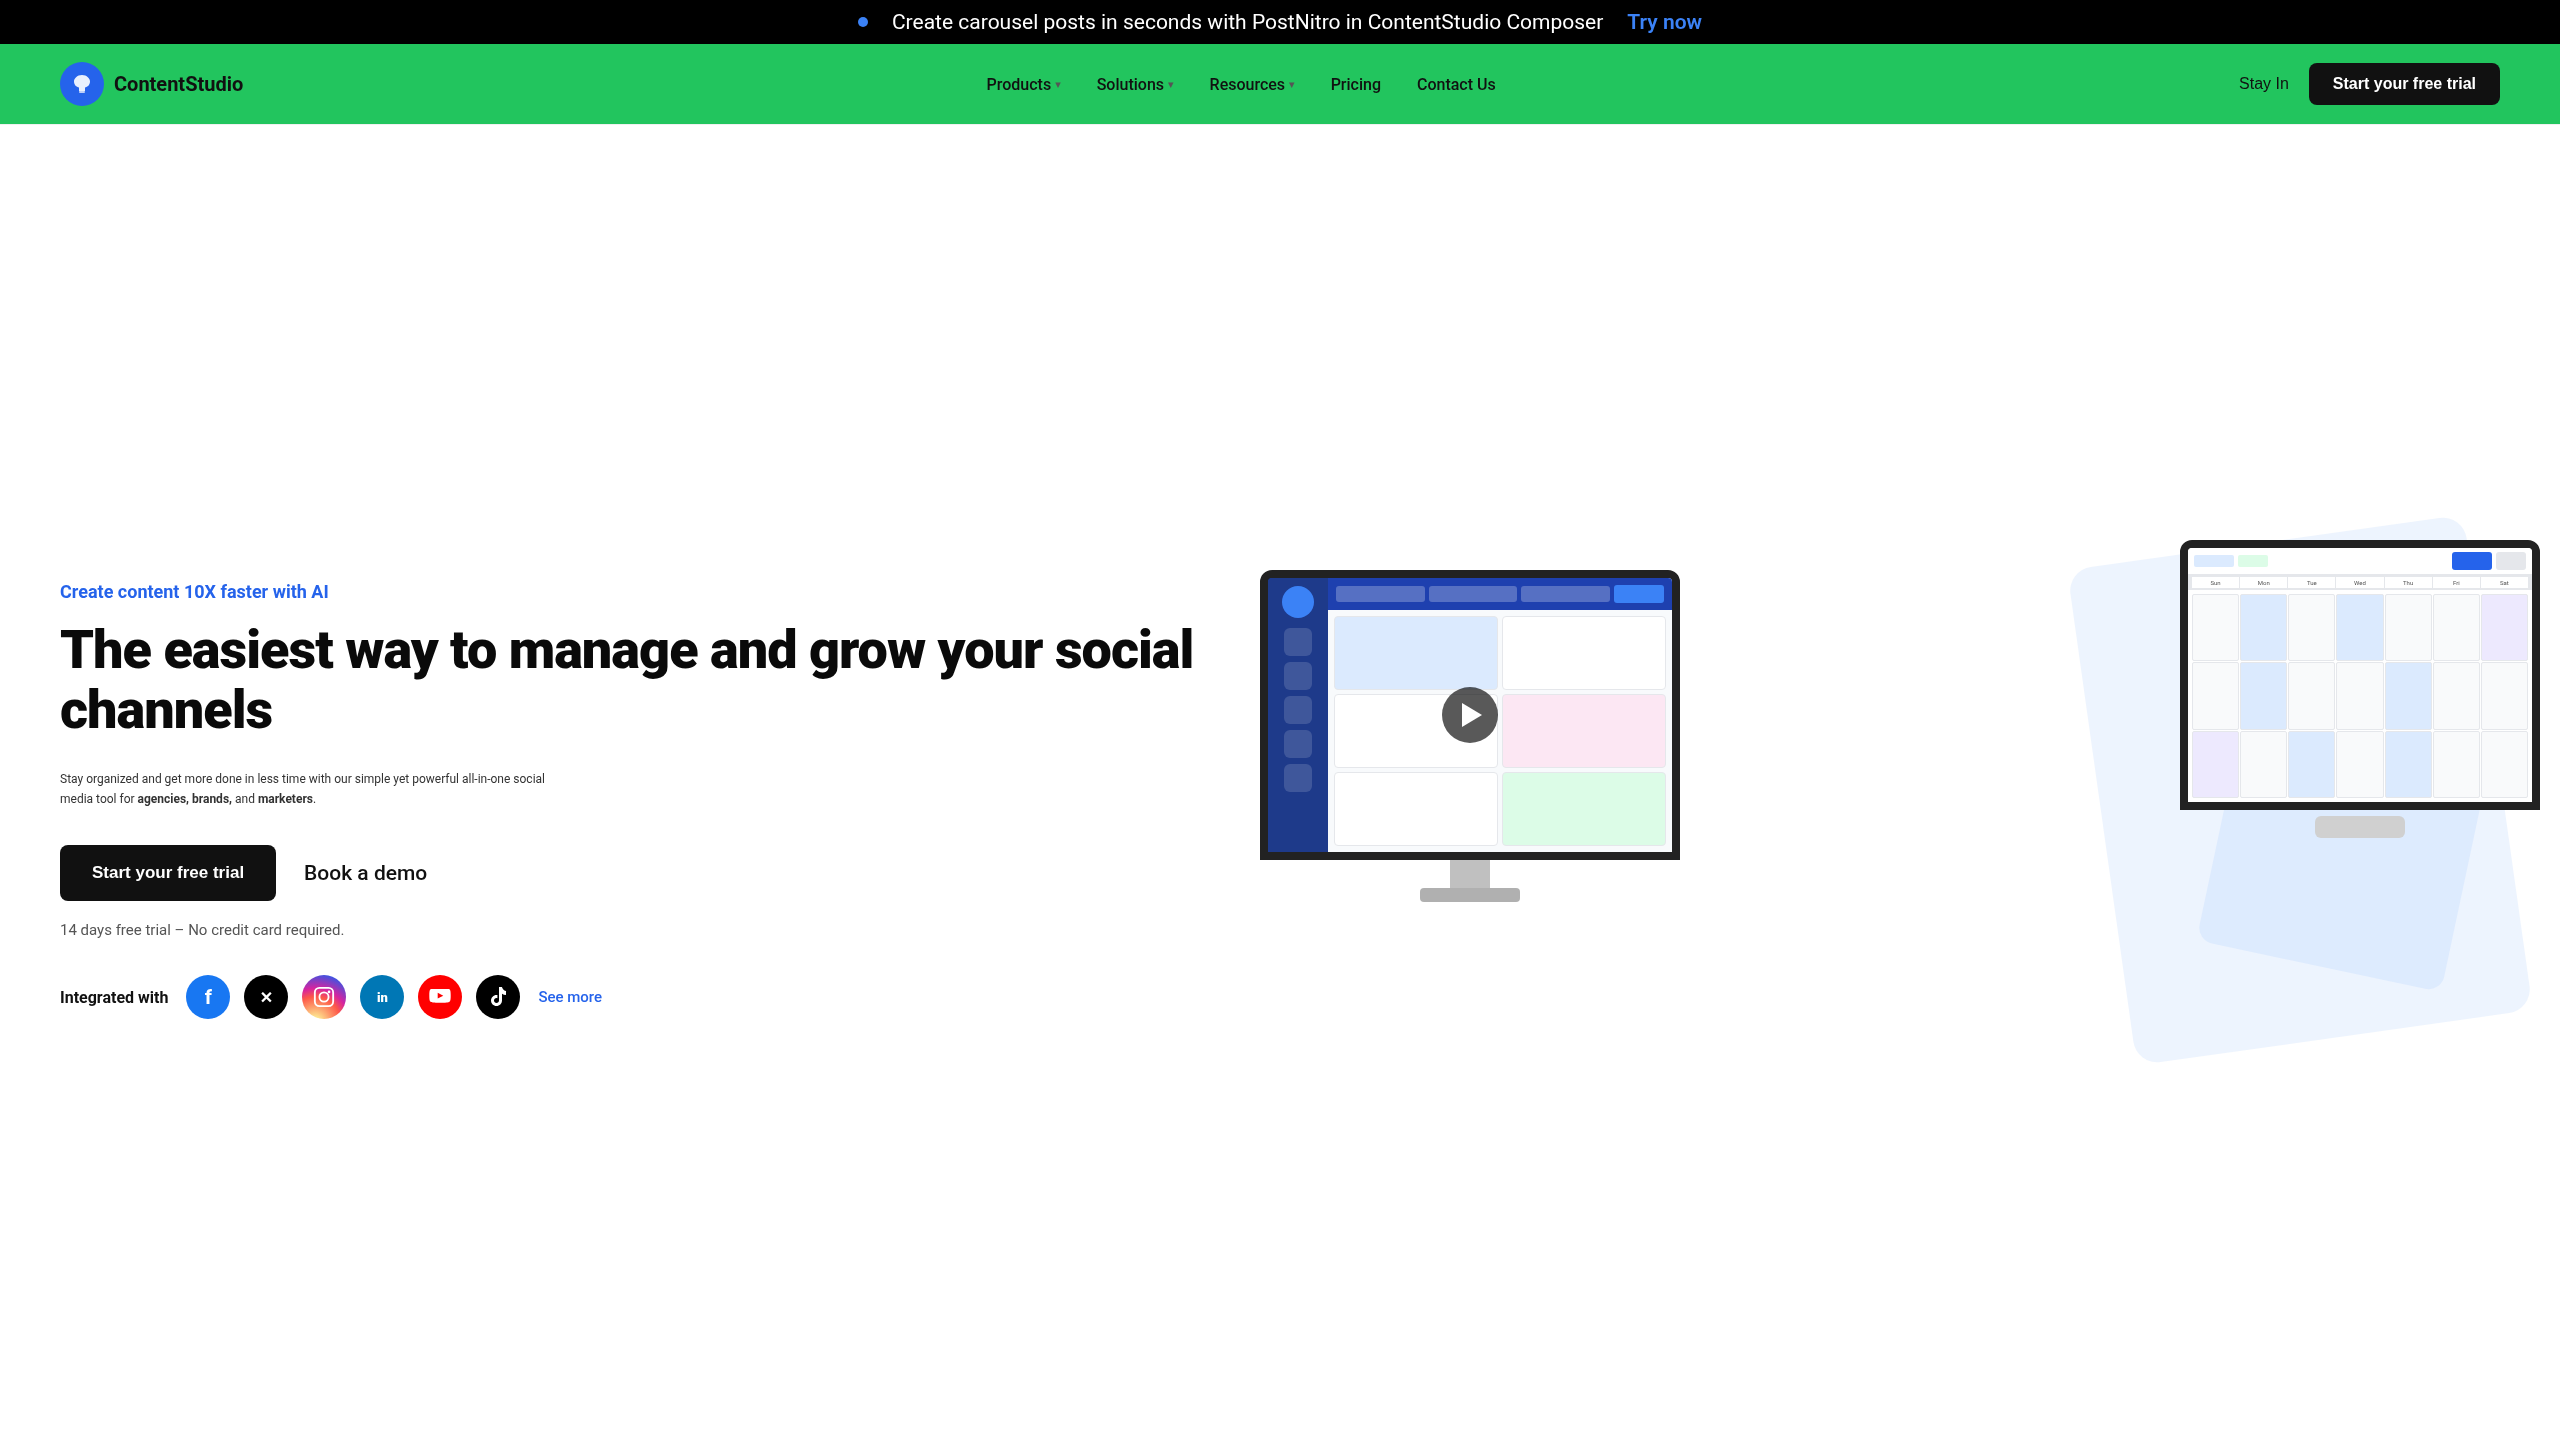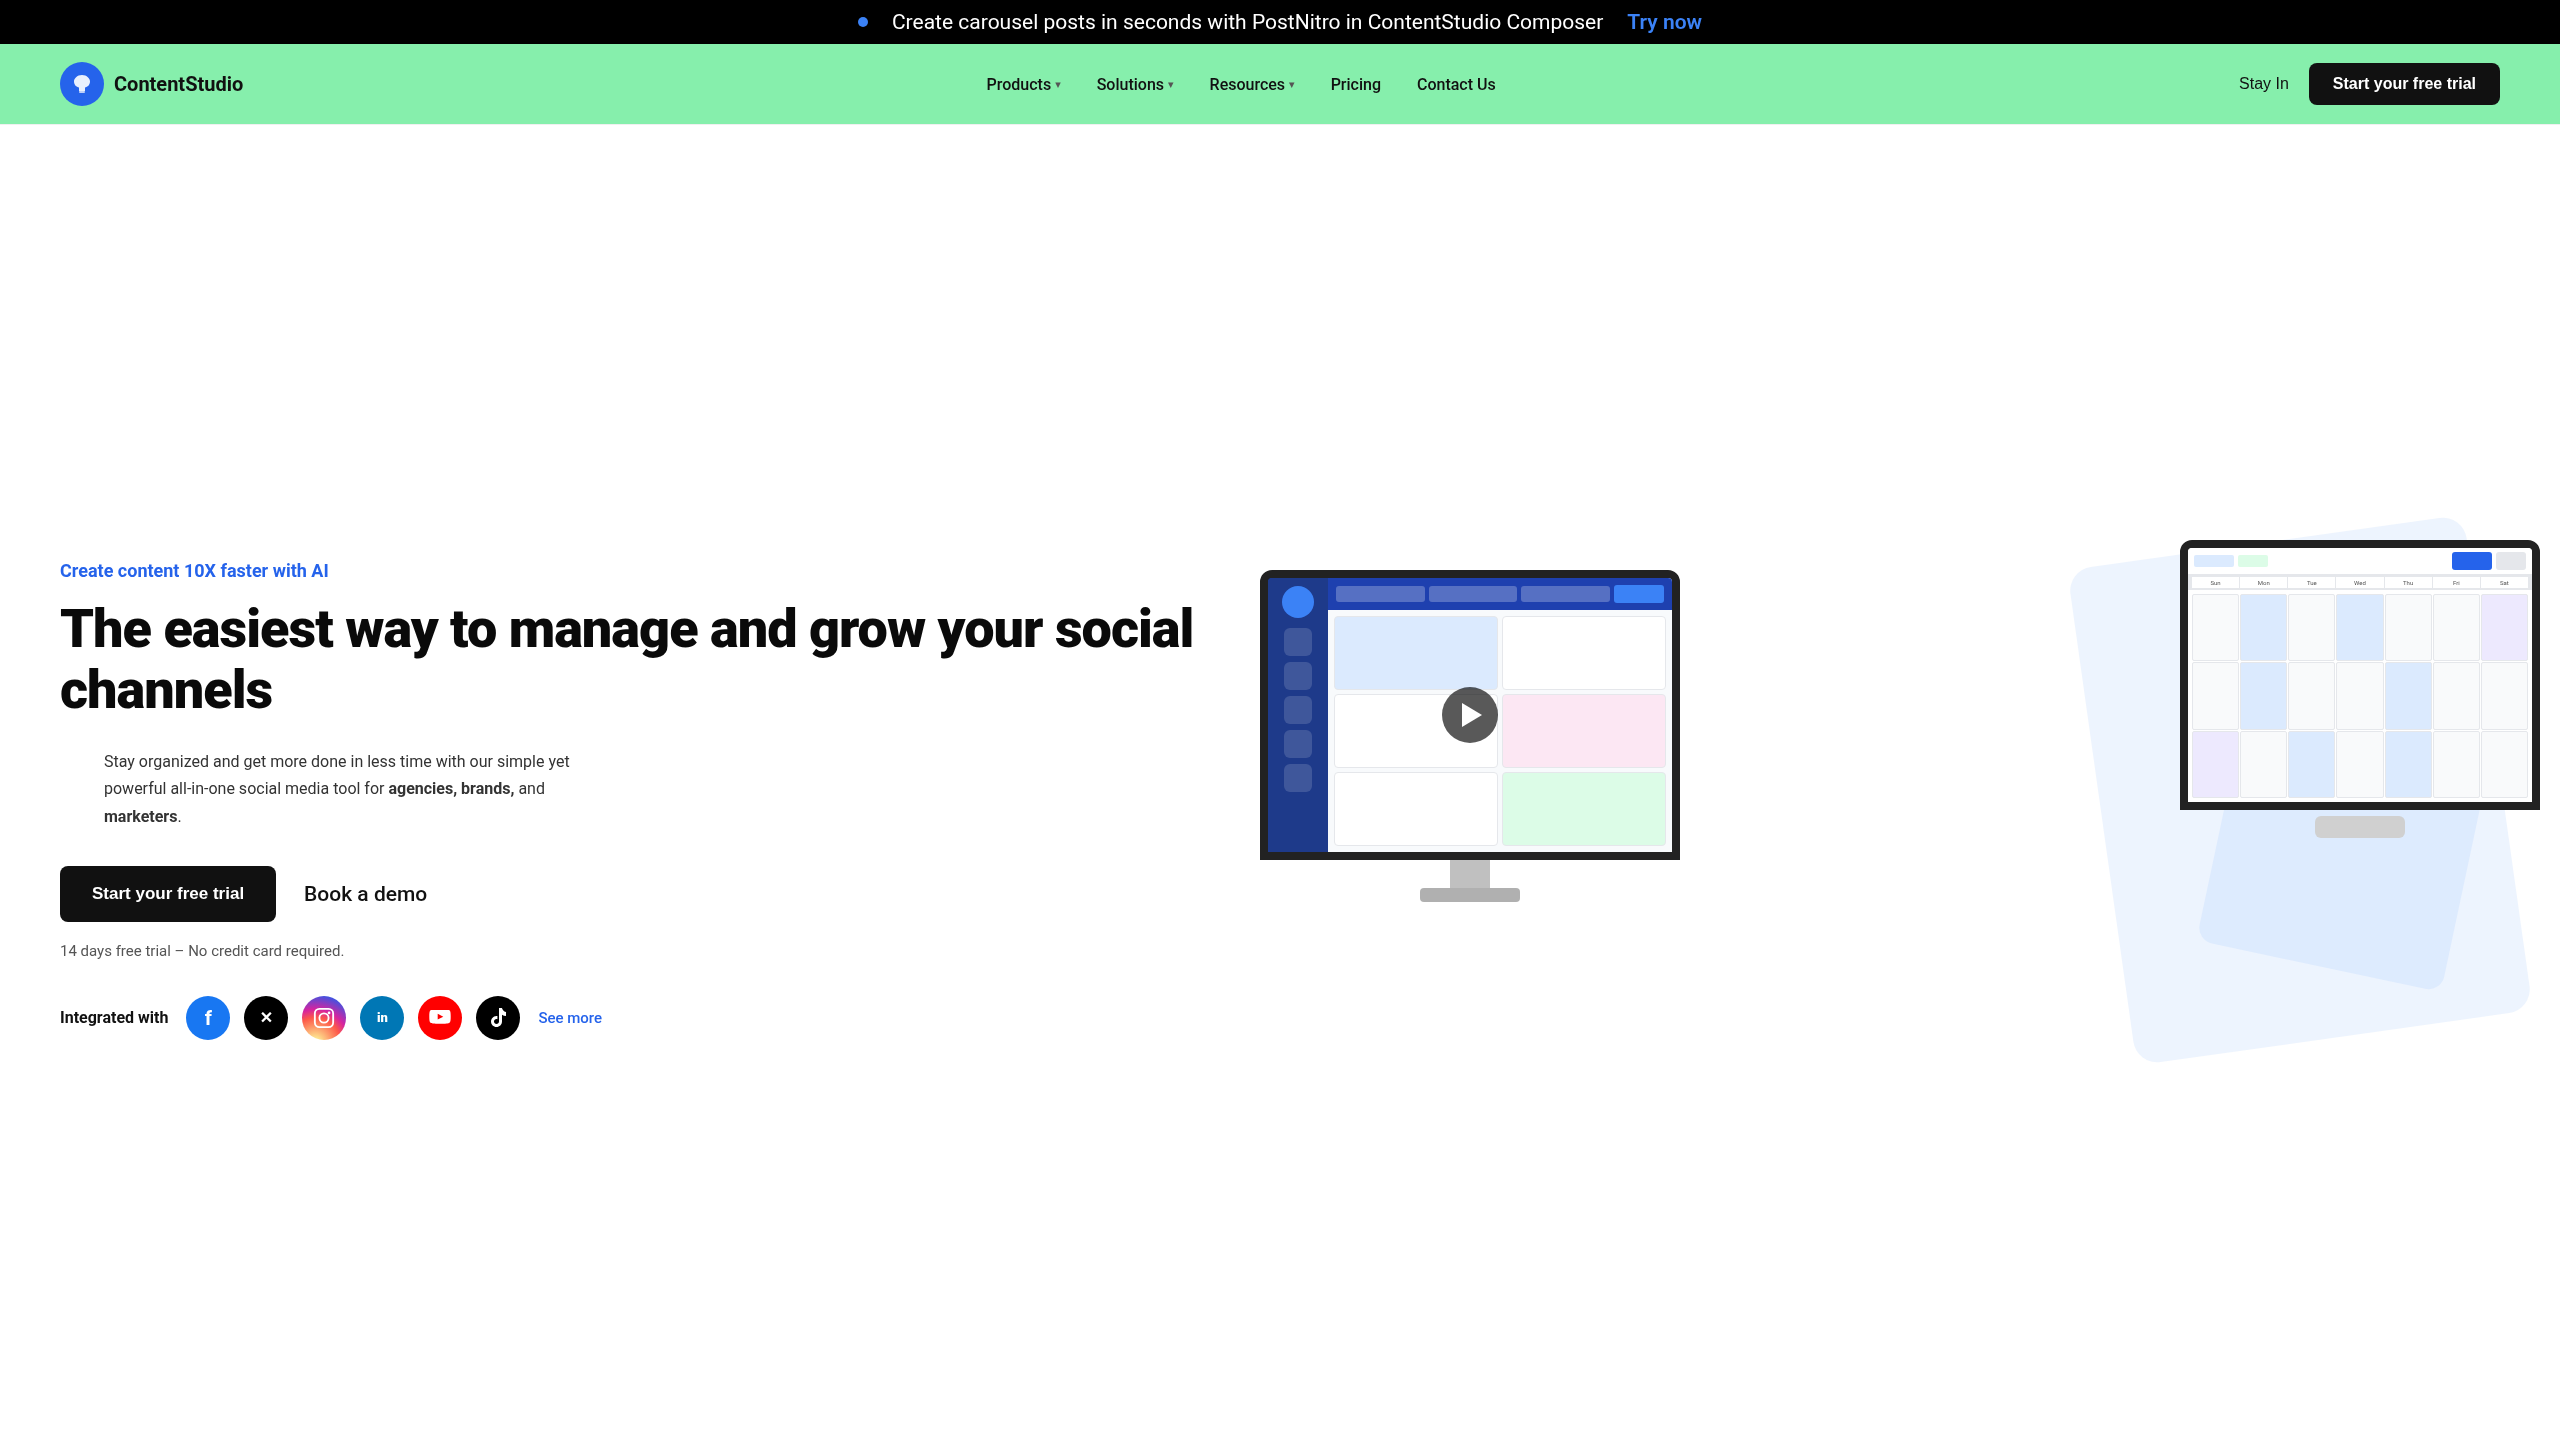--- a/index.html
+++ b/index.html
@@ -29,21 +29,21 @@
       text-decoration: none;
       font-weight: 600;
     }
 
     
     .header {
       display: flex;
       align-items: center;
       justify-content: space-between;
       padding: 18px 60px;
-      background: #86efac;
+      background: #22c55e;
       border-bottom: 1px solid #f0f0f0;
       position: sticky;
       top: 0;
       z-index: 100;
     }
     .logo-area {
       display: flex;
       align-items: center;
       gap: 10px;
       text-decoration: none;
@@ -130,26 +130,25 @@
     }
     .hero-title {
       font-size: 54px;
       font-weight: 900;
       line-height: 1.12;
       color: #0a0a0a;
       margin-bottom: 28px;
       letter-spacing: -1px;
     }
     .hero-desc {
-      font-size: 16px;
+      font-size: 12px;
       color: #333;
       line-height: 1.7;
       margin-bottom: 36px;
       max-width: 520px;
-      margin-left: 44px;
     }
     .hero-desc strong {
       font-weight: 700;
     }
     .hero-buttons {
       display: flex;
       align-items: center;
       gap: 28px;
       margin-bottom: 20px;
     }

